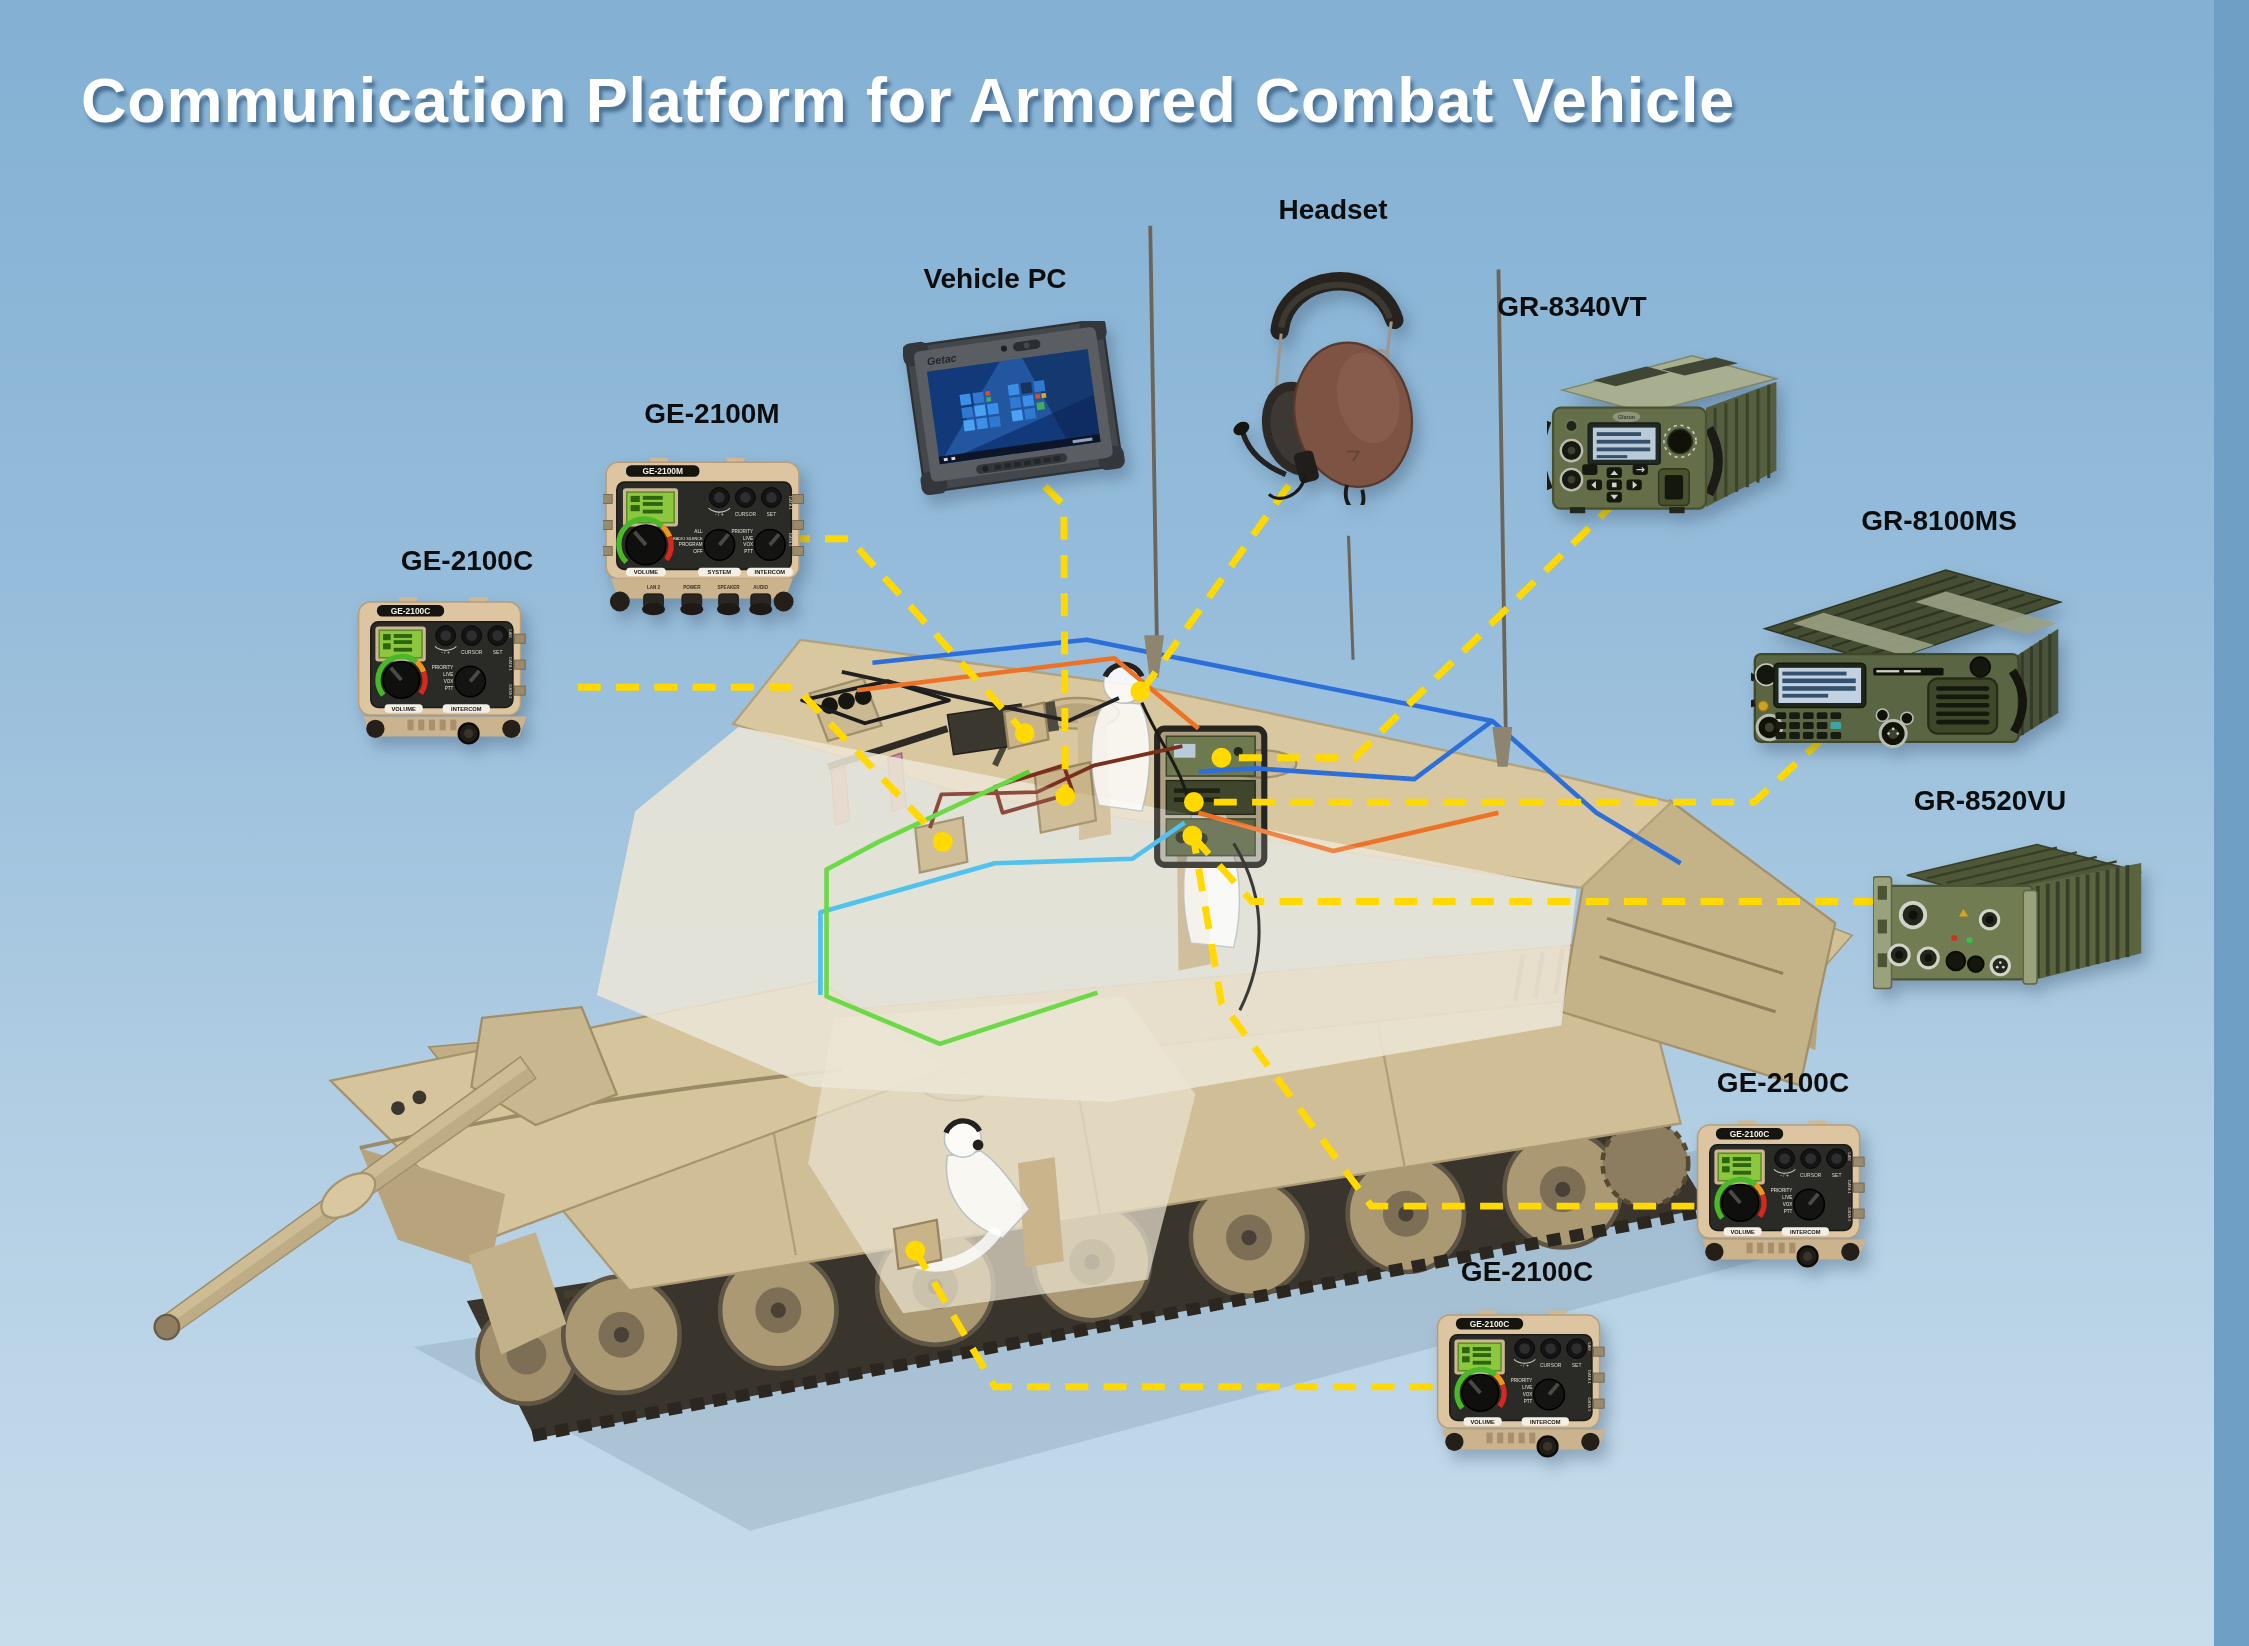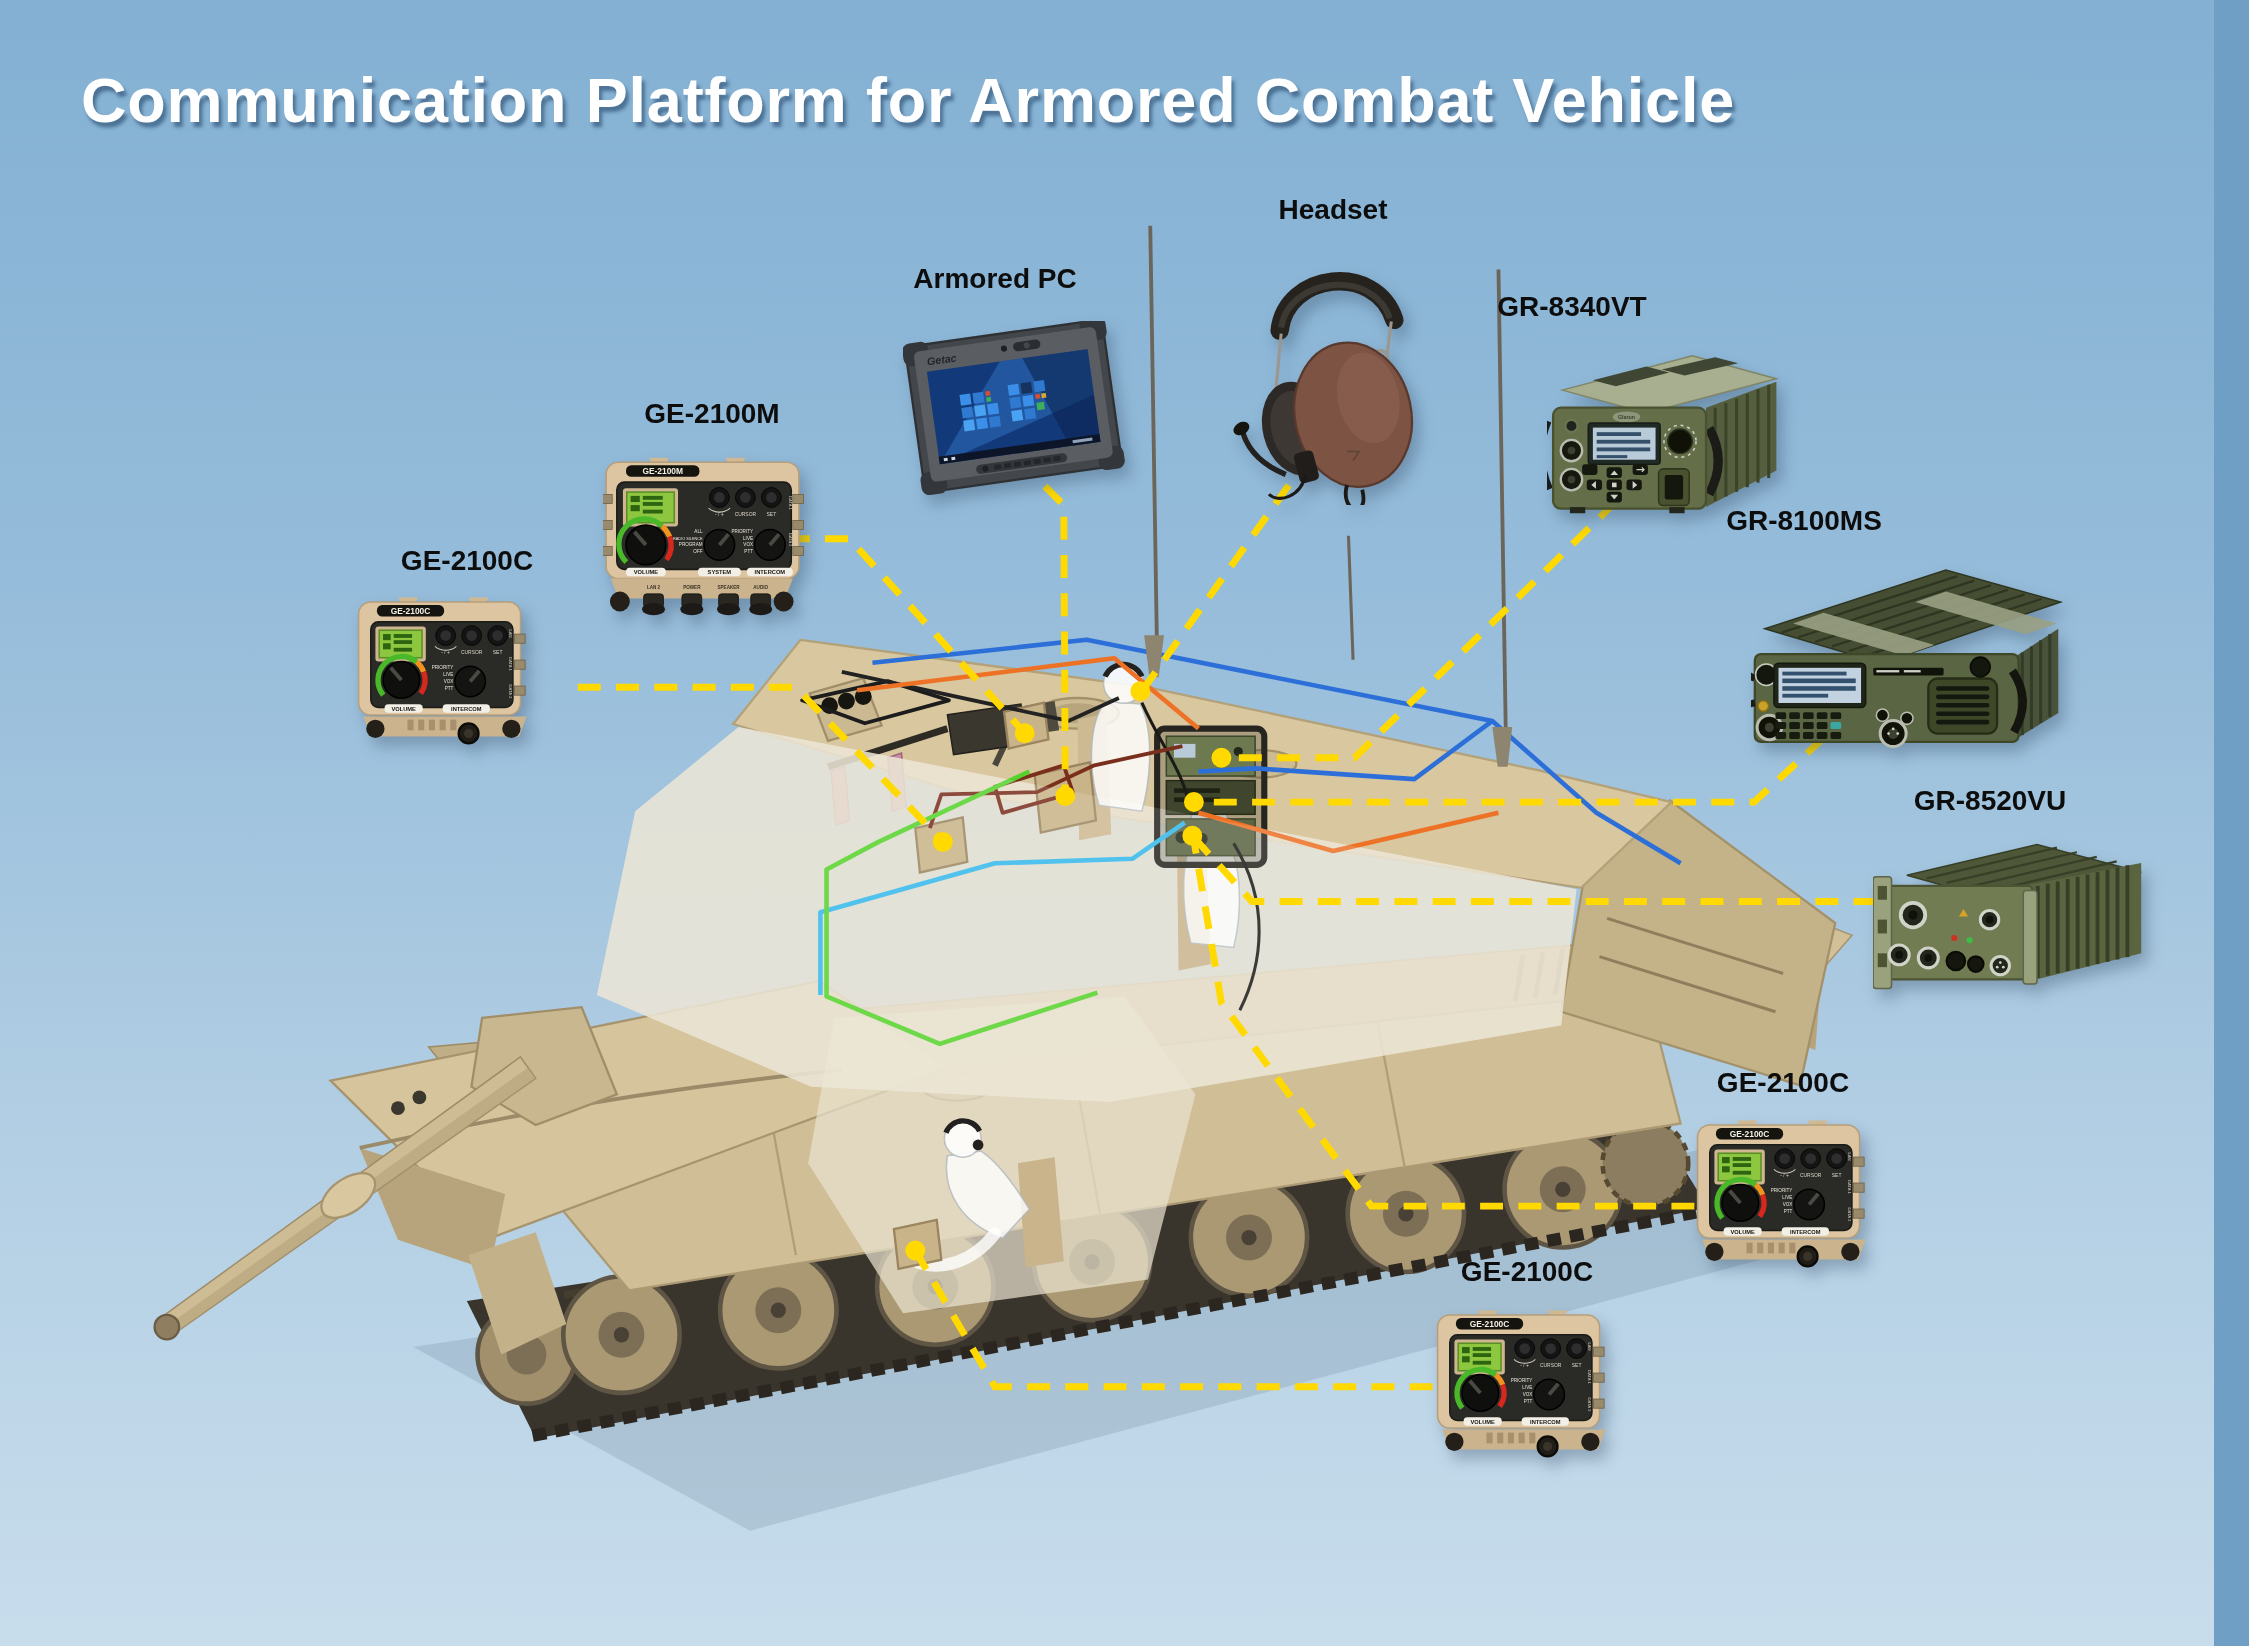--- a/index.html
+++ b/index.html
@@ -227,24 +227,24 @@
       <circle cx="1560" cy="1048" r="13"></circle>
       <circle cx="1558" cy="1092" r="13"></circle>
       <circle cx="1196" cy="1634" r="13"></circle>
     </g>
   </svg>
 
   <div class="title">Communication Platform for Armored Combat Vehicle</div>
 
   <div class="lbl" style="left:467px;top:545px">GE-2100C</div>
   <div class="lbl" style="left:712px;top:398px">GE-2100M</div>
-  <div class="lbl" style="left:995px;top:263px">Armored PC</div>
+  <div class="lbl" style="left:995px;top:263px">Vehicle PC</div>
   <div class="lbl" style="left:1333px;top:194px">Headset</div>
   <div class="lbl" style="left:1572px;top:291px">GR-8340VT</div>
-  <div class="lbl" style="left:1804px;top:505px">GR-8100MS</div>
+  <div class="lbl" style="left:1939px;top:505px">GR-8100MS</div>
   <div class="lbl" style="left:1990px;top:785px">GR-8520VU</div>
   <div class="lbl" style="left:1783px;top:1067px">GE-2100C</div>
   <div class="lbl" style="left:1527px;top:1256px">GE-2100C</div>
 
   <svg class="dev" style="left:354px;top:591px" width="191" height="161" viewBox="0 0 250 210">
     <polygon points="58,8 84,8 80,16 62,16" fill="#d0b992"></polygon>
       <polygon points="150,8 176,8 172,16 154,16" fill="#d0b992"></polygon>
     <rect x="6" y="14" width="212" height="148" rx="16" fill="#dcc5a0" stroke="#b59e79" stroke-width="2"></rect>
     <polygon points="12,164 226,164 216,190 22,190" fill="#cbb48d"></polygon>
     <rect x="70" y="168" width="8" height="14" fill="#a8906c"></rect>

